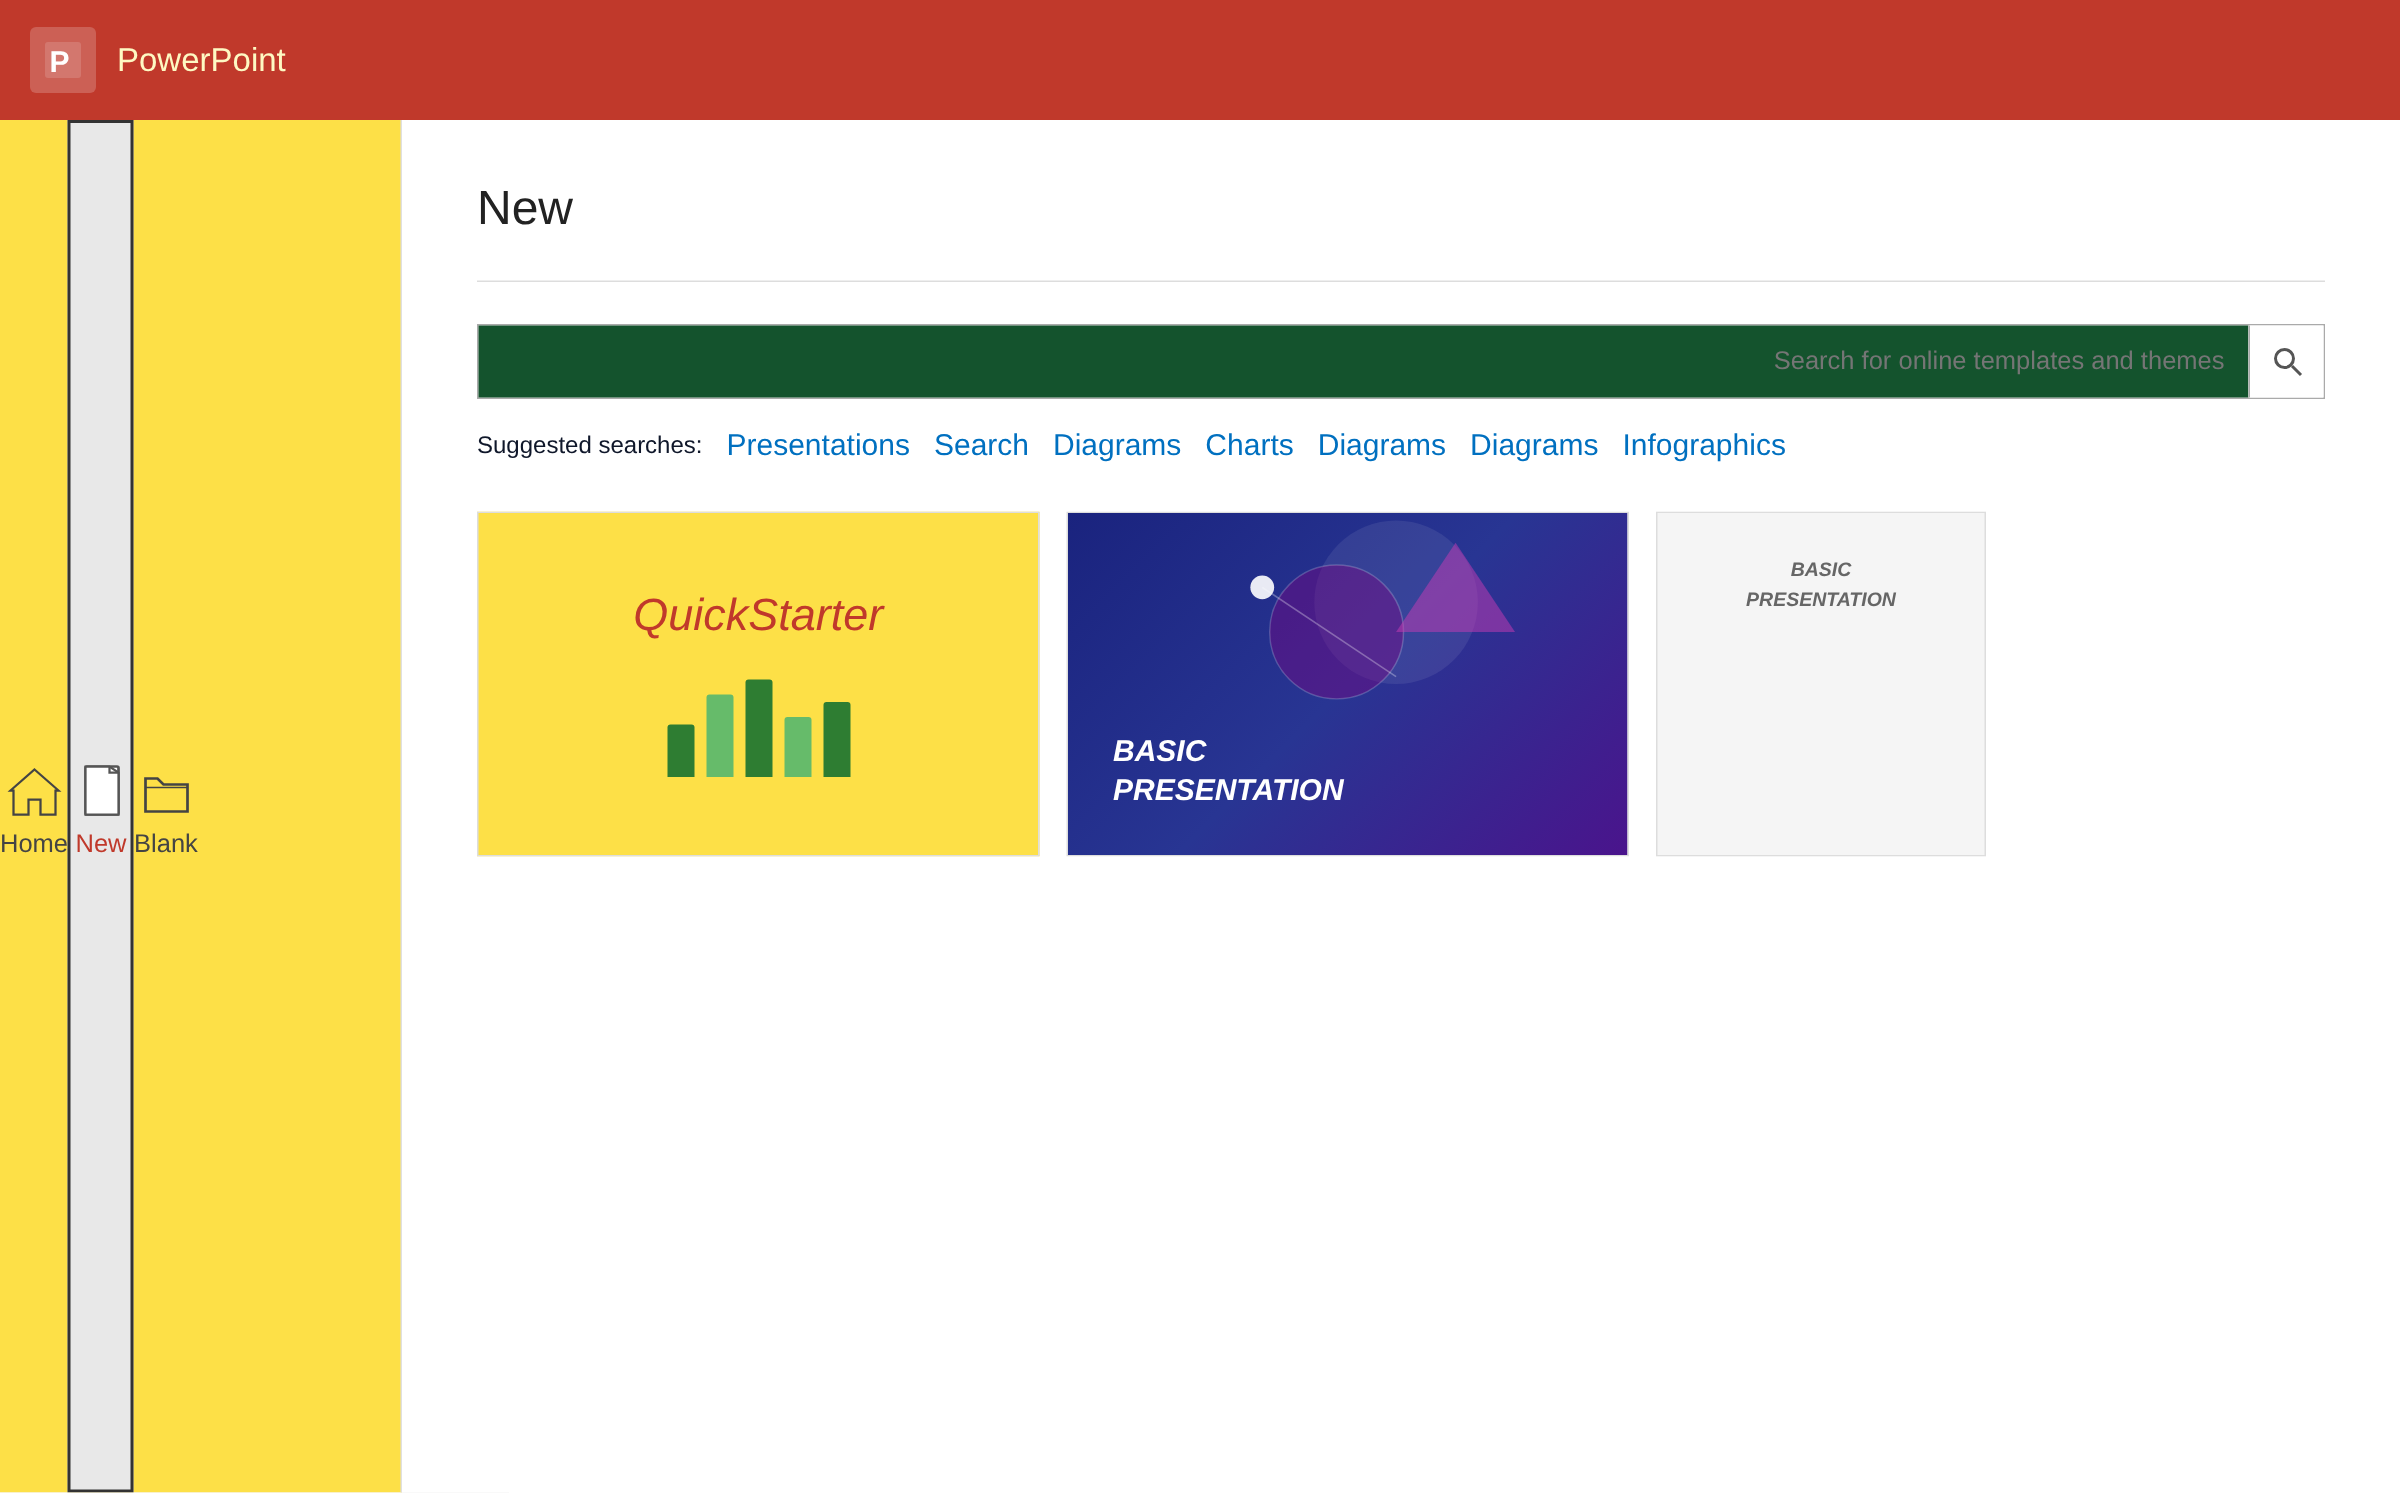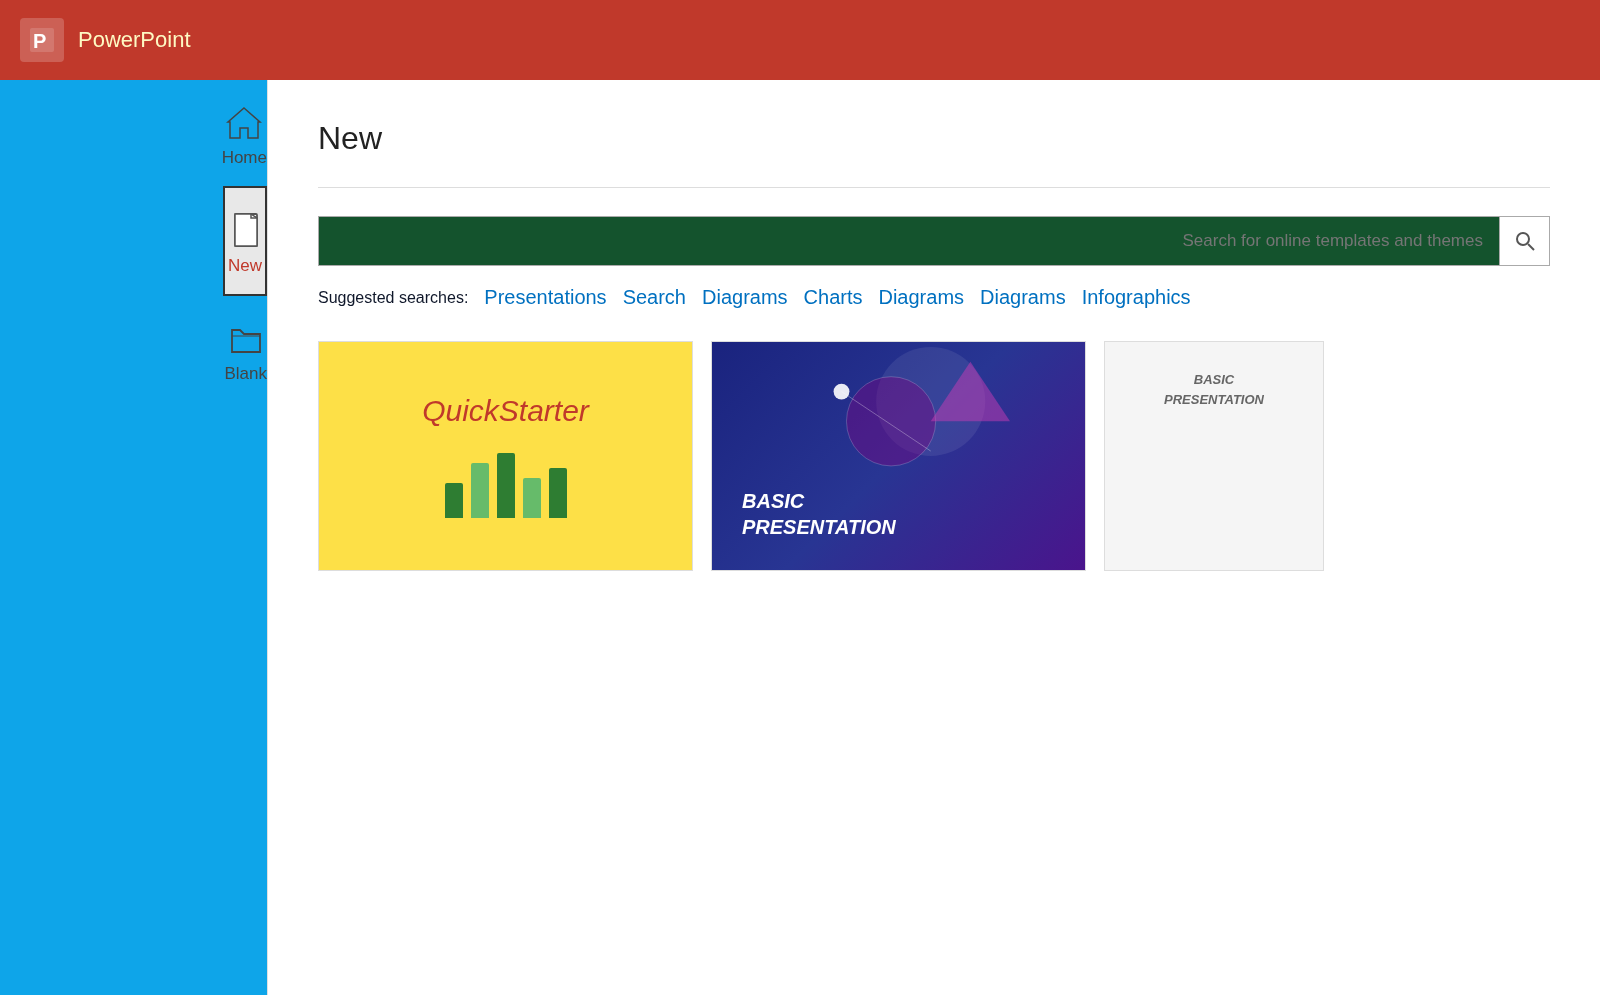--- a/index.html
+++ b/index.html
@@ -35,26 +35,25 @@
 
     
     #layout {
       display: flex;
       height: calc(100% - 80px);
     }
 
     
     #sidebar {
       width: 268px;
-      background: #0ea5e9;
-      display: flex;
-      flex-direction: column;
+      background: #fde047;
+      display: flex;
+      flex-direction: row;
       border-right: 1px solid #e0e0e0;
       flex-shrink: 0;
-      align-items: flex-end;
     }
 
     .sidebar-item {
       display: flex;
       flex-direction: column;
       align-items: center;
       justify-content: center;
       padding: 22px 0 18px;
       cursor: pointer;
       color: #444;

